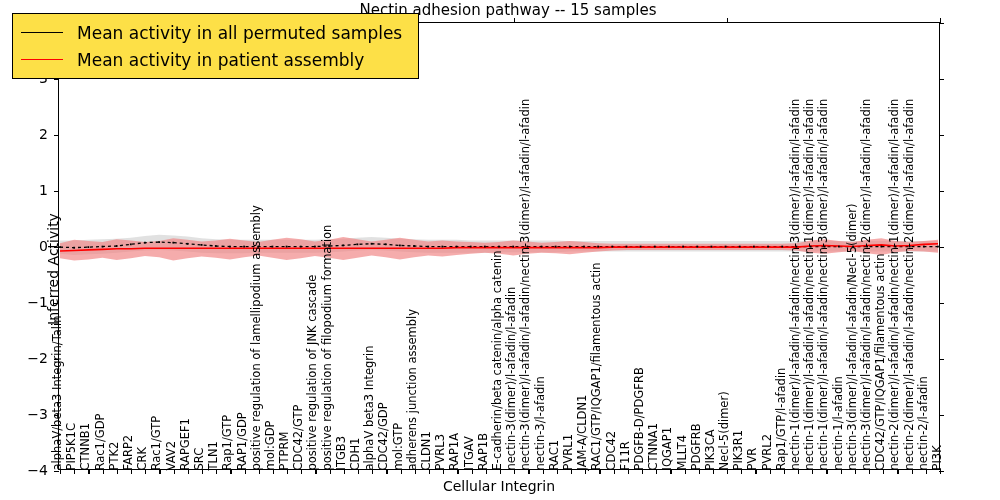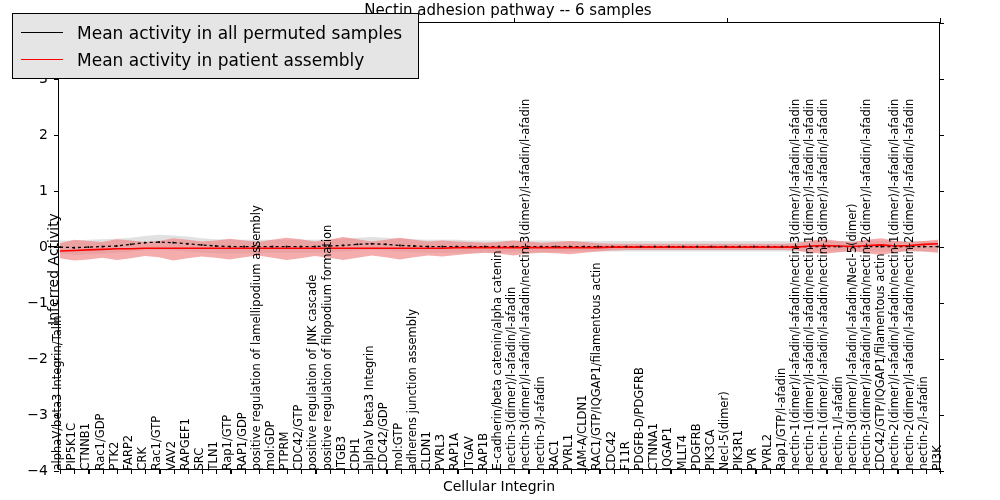--- a/index.html
+++ b/index.html
@@ -44,36 +44,36 @@
   .xtick-text{
     position:absolute; bottom:0; left:0;
     transform-origin:left bottom;
     transform:rotate(-90deg);
     font-size:11.5px; line-height:11.5px; color:#000; white-space:nowrap;
   }
 
   
   .legend{
     position:absolute; left:12px; top:13px;
-    border:1.4px solid #000; background:#e5e5e5;
+    border:1.4px solid #000; background:#fde047;
     padding:5px 16px 5px 8px; box-sizing:border-box;
   }
   .legend-row{display:flex; align-items:center; height:27px;}
   .legend-line{width:42px; height:0; border-top:1.6px solid #000; margin-right:14px;}
   .legend-line.red{border-top-color:#ff0000;}
   .legend-text{font-size:17px; color:#000; white-space:nowrap;}
 
   svg.series{position:absolute; left:0; top:0; width:100%; height:100%;}
 </style>
 </head>
 <body>
 
 <div id="root">
 
-  <div class="chart-title">Nectin adhesion pathway -- 6 samples</div>
+  <div class="chart-title">Nectin adhesion pathway -- 15 samples</div>
 
   <div class="xlabel">Cellular Integrin</div>
   <div id="ylabel-host"></div>
 
   <div class="plot-frame">
     <div class="ylabel">Inferred Activity</div>
     <div class="plot-inner">
       <svg class="series" id="series-svg" viewBox="0 0 882 448" preserveAspectRatio="none">
           <path d="M 1.00 218.40 L 15.19 218.40 L 29.39 217.84 L 43.58 217.28 L 57.77 216.72 L 71.97 215.60 L 86.16 213.92 L 100.35 212.80 L 114.55 213.36 L 128.74 214.48 L 142.94 216.16 L 157.13 217.28 L 171.32 217.84 L 185.52 217.84 L 199.71 217.84 L 213.90 217.84 L 228.10 217.84 L 242.29 217.84 L 256.48 217.84 L 270.68 217.28 L 284.87 216.72 L 299.06 215.60 L 313.26 215.04 L 327.45 215.60 L 341.65 216.72 L 355.84 217.28 L 370.03 217.84 L 384.23 217.84 L 398.42 217.84 L 412.61 218.40 L 426.81 218.40 L 441.00 218.40 L 455.19 218.40 L 469.39 218.40 L 483.58 218.40 L 497.77 218.40 L 511.97 218.96 L 526.16 218.96 L 540.35 218.96 L 554.55 218.96 L 568.74 218.96 L 582.94 218.96 L 597.13 218.96 L 611.32 218.96 L 625.52 218.96 L 639.71 218.96 L 653.90 218.96 L 668.10 218.96 L 682.29 218.96 L 696.48 218.96 L 710.68 218.96 L 724.87 218.96 L 739.06 218.96 L 753.26 218.96 L 767.45 218.96 L 781.65 218.96 L 795.84 218.96 L 810.03 218.96 L 824.23 218.96 L 838.42 218.96 L 852.61 218.96 L 866.81 218.96 L 881.00 218.96 L 881.00 229.60 L 866.81 229.60 L 852.61 229.60 L 838.42 229.60 L 824.23 229.60 L 810.03 229.60 L 795.84 229.60 L 781.65 229.60 L 767.45 229.60 L 753.26 229.60 L 739.06 229.60 L 724.87 229.60 L 710.68 229.60 L 696.48 229.60 L 682.29 229.60 L 668.10 229.60 L 653.90 229.60 L 639.71 229.60 L 625.52 229.60 L 611.32 229.60 L 597.13 229.60 L 582.94 229.60 L 568.74 229.60 L 554.55 229.60 L 540.35 229.60 L 526.16 229.60 L 511.97 229.60 L 497.77 230.16 L 483.58 230.16 L 469.39 230.16 L 455.19 230.16 L 441.00 230.16 L 426.81 230.72 L 412.61 230.72 L 398.42 230.72 L 384.23 230.72 L 370.03 230.72 L 355.84 230.16 L 341.65 229.60 L 327.45 228.48 L 313.26 227.92 L 299.06 228.48 L 284.87 229.60 L 270.68 230.16 L 256.48 230.72 L 242.29 230.72 L 228.10 230.72 L 213.90 230.72 L 199.71 230.72 L 185.52 231.28 L 171.32 231.28 L 157.13 231.28 L 142.94 230.72 L 128.74 229.60 L 114.55 228.48 L 100.35 227.92 L 86.16 228.48 L 71.97 229.60 L 57.77 230.72 L 43.58 231.84 L 29.39 232.40 L 15.19 232.96 L 1.00 231.84 Z" fill="#c8c8c8" fill-opacity="0.55" stroke="none"></path>
           <path d="M 1.00 221.20 L 15.19 217.84 L 29.39 218.96 L 43.58 220.08 L 57.77 217.28 L 71.97 218.40 L 86.16 220.08 L 100.35 218.96 L 114.55 216.16 L 128.74 217.84 L 142.94 219.52 L 157.13 218.40 L 171.32 216.72 L 185.52 218.40 L 199.71 220.08 L 213.90 217.84 L 228.10 215.60 L 242.29 217.28 L 256.48 219.52 L 270.68 217.84 L 284.87 215.04 L 299.06 217.28 L 313.26 219.52 L 327.45 217.84 L 341.65 215.60 L 355.84 217.84 L 370.03 219.52 L 384.23 218.40 L 398.42 219.52 L 412.61 220.08 L 426.81 220.64 L 441.00 220.08 L 455.19 218.40 L 469.39 219.52 L 483.58 220.64 L 497.77 220.08 L 511.97 218.96 L 526.16 220.08 L 540.35 221.20 L 554.55 221.76 L 568.74 221.76 L 582.94 221.76 L 597.13 221.76 L 611.32 221.76 L 625.52 221.76 L 639.71 221.76 L 653.90 221.76 L 668.10 221.76 L 682.29 221.76 L 696.48 221.76 L 710.68 221.76 L 724.87 221.76 L 739.06 221.20 L 753.26 218.40 L 767.45 217.28 L 781.65 218.96 L 795.84 220.08 L 810.03 217.84 L 824.23 216.16 L 838.42 218.96 L 852.61 220.08 L 866.81 218.96 L 881.00 217.84 L 881.00 230.72 L 866.81 229.60 L 852.61 229.04 L 838.42 230.16 L 824.23 232.96 L 810.03 231.28 L 795.84 229.04 L 781.65 230.16 L 767.45 231.84 L 753.26 230.72 L 739.06 228.48 L 724.87 227.92 L 710.68 227.92 L 696.48 227.92 L 682.29 227.92 L 668.10 227.92 L 653.90 227.92 L 639.71 227.92 L 625.52 227.92 L 611.32 227.92 L 597.13 227.92 L 582.94 227.92 L 568.74 227.92 L 554.55 228.48 L 540.35 229.60 L 526.16 230.72 L 511.97 232.40 L 497.77 231.28 L 483.58 230.72 L 469.39 231.84 L 455.19 233.52 L 441.00 231.84 L 426.81 230.72 L 412.61 231.84 L 398.42 232.96 L 384.23 234.64 L 370.03 233.52 L 355.84 235.20 L 341.65 237.44 L 327.45 235.20 L 313.26 233.52 L 299.06 235.76 L 284.87 238.00 L 270.68 235.76 L 256.48 234.08 L 242.29 236.32 L 228.10 238.00 L 213.90 235.76 L 199.71 233.52 L 185.52 235.20 L 171.32 237.44 L 157.13 235.76 L 142.94 234.64 L 128.74 236.32 L 114.55 238.56 L 100.35 235.20 L 86.16 234.08 L 71.97 236.32 L 57.77 238.00 L 43.58 235.76 L 29.39 237.44 L 15.19 238.56 L 1.00 236.32 Z" fill="#f08080" fill-opacity="0.65" stroke="none"></path>

